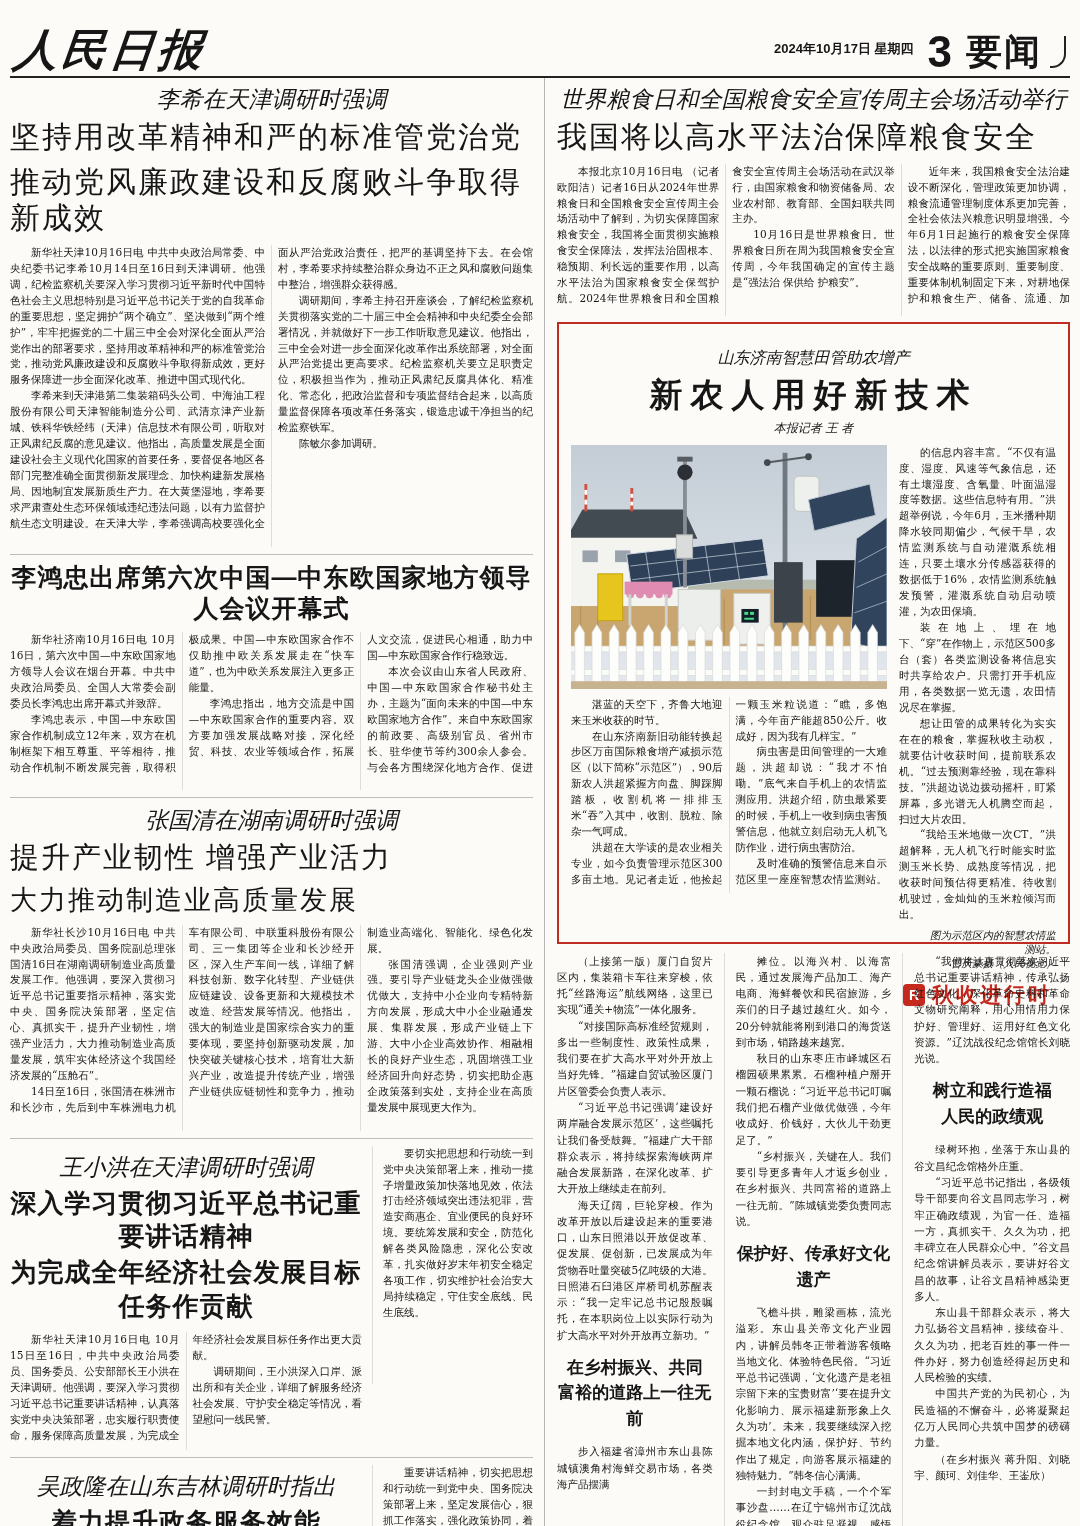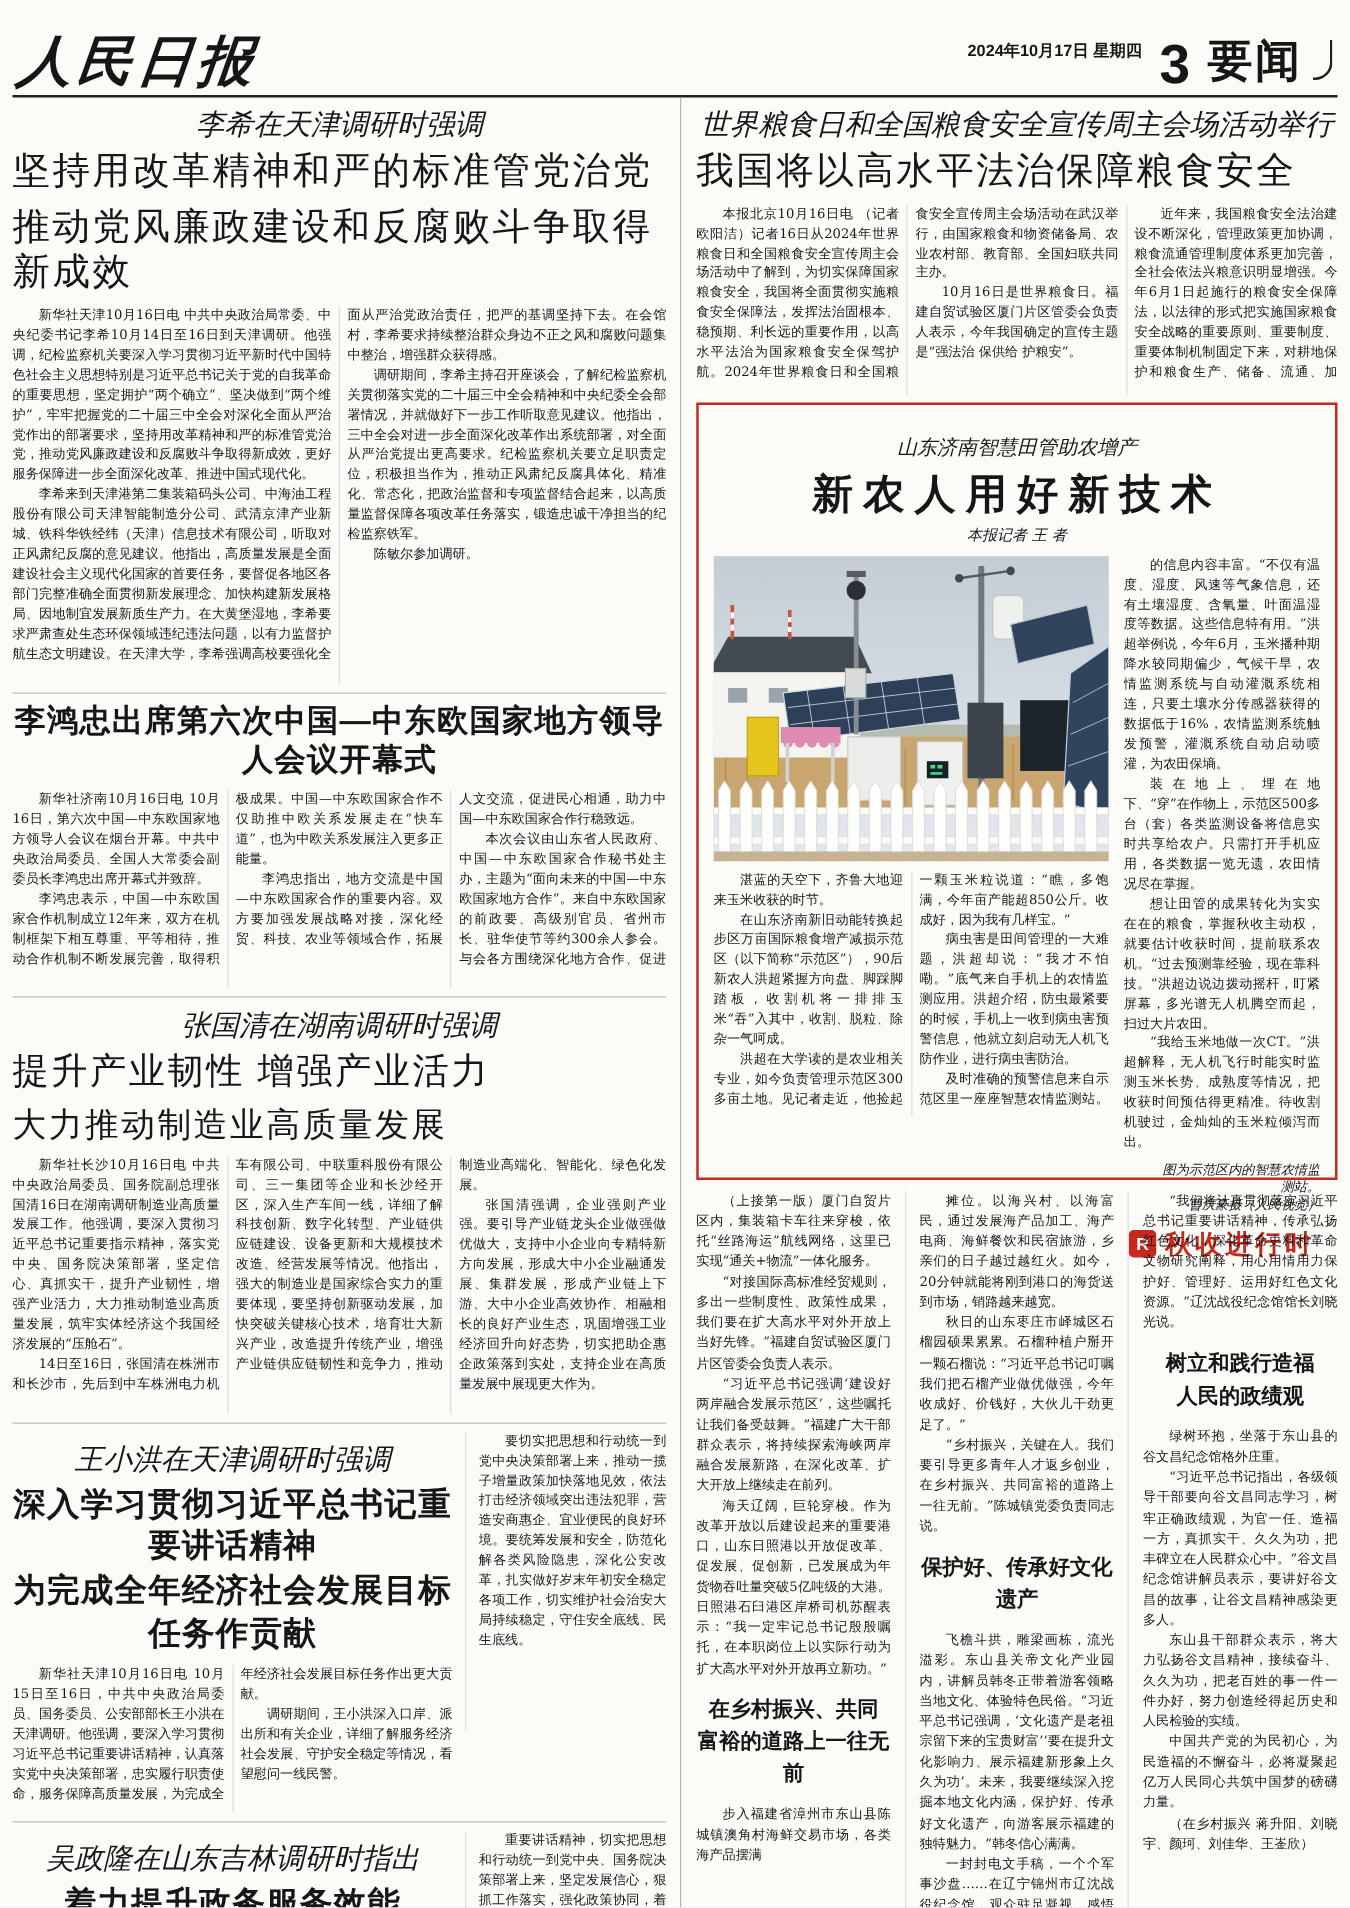--- a/index.html
+++ b/index.html
@@ -1,21 +1,21 @@
 <!DOCTYPE html>
 <html><head>
 <meta charset="utf-8">
 <style>
   html,body{margin:0;padding:0;background:#e8e8e8;}
   .page{position:relative;width:1080px;height:1526px;margin:0 auto;background:#fcfbf8;color:#161616;
         font-family:"DejaVu Serif","Liberation Serif",serif;overflow:hidden;box-sizing:border-box;padding:0 10px;}
   
   .hdr{display:flex;align-items:flex-end;justify-content:space-between;height:66px;border-bottom:2px solid #222;padding:6px 4px 4px;}
   .masthead{font-size:44px;font-weight:900;font-style:italic;letter-spacing:4px;line-height:1;transform:skewX(-6deg);}
-  .hdr-right{display:flex;align-items:flex-start;gap:14px;margin-left:47px;}
+  .hdr-right{display:flex;align-items:center;gap:14px;margin-left:47px;}
   .dateline{font-size:13px;font-weight:700;padding-bottom:6px;font-family:"Liberation Sans",sans-serif;}
   .pageno{font-size:44px;font-weight:600;line-height:.9;font-family:"Liberation Sans",sans-serif;}
   .secname{font-size:36px;font-weight:900;line-height:.95;font-family:"Liberation Sans",sans-serif;letter-spacing:2px;}
   .hook{width:14px;height:30px;border-right:2px solid #222;border-bottom:2px solid #222;border-radius:0 0 14px 0;margin-left:-6px;}
   
   .content{display:flex;}
   .half-l{width:536px;padding-right:11px;}
   .half-r{width:513px;border-left:1px solid #b5b5b5;padding-left:12px;}
   .hr{border:0;border-top:1px solid #bdbdbd;margin:7px 0;}
   
@@ -141,21 +141,21 @@
 
     </div>
 
     <div class="half-r">
 
       <div>
         <div class="kicker">世界粮食日和全国粮食安全宣传周主会场活动举行</div>
         <div class="h-xl" style="font-size:30px">我国将以高水平法治保障粮食安全</div>
         <div class="body c3" style="height:152px">
             <p class="para">本报北京10月16日电 （记者欧阳洁）记者16日从2024年世界粮食日和全国粮食安全宣传周主会场活动中了解到，为切实保障国家粮食安全，我国将全面贯彻实施粮食安全保障法，发挥法治固根本、稳预期、利长远的重要作用，以高水平法治为国家粮食安全保驾护航。2024年世界粮食日和全国粮食安全宣传周主会场活动在武汉举行，由国家粮食和物资储备局、农业农村部、教育部、全国妇联共同主办。</p>
-            <p class="para">10月16日是世界粮食日。福建自贸试验区厦门片区管委会负责人表示，今年我国确定的宣传主题是“强法治  保供给  护粮安”。</p>
+            <p class="para">10月16日是世界粮食日。世界粮食日所在周为我国粮食安全宣传周，今年我国确定的宣传主题是“强法治  保供给  护粮安”。</p>
             <p class="para">近年来，我国粮食安全法治建设不断深化，管理政策更加协调，粮食流通管理制度体系更加完善，全社会依法兴粮意识明显增强。今年6月1日起施行的粮食安全保障法，以法律的形式把实施国家粮食安全战略的重要原则、重要制度、重要体制机制固定下来，对耕地保护和粮食生产、储备、流通、加工、应急、节约作出了规定，为全方位夯实粮食安全根基提供了法律支撑。</p>
           </div>
       </div>
 
       <div class="redbox">
         <div class="rb-kicker">山东济南智慧田管助农增产</div>
         <div class="rb-head">新农人用好新技术</div>
         <div class="rb-byline">本报记者  王  者</div>
         <div class="rb-row">
           <div class="rb-left">
@@ -290,21 +290,21 @@
             <p class="para">海天辽阔，巨轮穿梭。作为改革开放以后建设起来的重要港口，山东日照港以开放促改革、促发展、促创新，已发展成为年货物吞吐量突破5亿吨级的大港。日照港石臼港区岸桥司机苏醒表示：“我一定牢记总书记殷殷嘱托，在本职岗位上以实际行动为扩大高水平对外开放再立新功。”</p>
             <p class="subhead" style="white-space: pre-line;">在乡村振兴、共同
 富裕的道路上一往无前</p>
             <p class="para">步入福建省漳州市东山县陈城镇澳角村海鲜交易市场，各类海产品摆满</p>
           </div>
         <div class="fcol">
             <p class="para">摊位。以海兴村、以海富民，通过发展海产品加工、海产电商、海鲜餐饮和民宿旅游，乡亲们的日子越过越红火。如今，20分钟就能将刚到港口的海货送到市场，销路越来越宽。</p>
             <p class="para">秋日的山东枣庄市峄城区石榴园硕果累累。石榴种植户掰开一颗石榴说：“习近平总书记叮嘱我们把石榴产业做优做强，今年收成好、价钱好，大伙儿干劲更足了。”</p>
             <p class="para">“乡村振兴，关键在人。我们要引导更多青年人才返乡创业，在乡村振兴、共同富裕的道路上一往无前。”陈城镇党委负责同志说。</p>
             <p class="subhead" style="white-space: pre-line;">保护好、传承好文化遗产</p>
-            <p class="para">飞檐斗拱，雕梁画栋，流光溢彩。东山县关帝文化产业园内，讲解员韩冬正带着游客领略当地文化、体验特色民俗。“习近平总书记强调，‘文化遗产是老祖宗留下来的宝贵财富’‘要在提升文化影响力、展示福建新形象上久久为功’。未来，我要继续深入挖掘本地文化内涵，保护好、传承好文化遗产，向游客展示福建的独特魅力。”韩冬信心满满。</p>
+            <p class="para">飞檐斗拱，雕梁画栋，流光溢彩。东山县关帝文化产业园内，讲解员韩冬正带着游客领略当地文化、体验特色民俗。“习近平总书记强调，‘文化遗产是老祖宗留下来的宝贵财富’‘要在提升文化影响力、展示福建新形象上久久为功’。未来，我要继续深入挖掘本地文化内涵，保护好、节约作出了规定，向游客展示福建的独特魅力。”韩冬信心满满。</p>
             <p class="para">一封封电文手稿，一个个军事沙盘……在辽宁锦州市辽沈战役纪念馆，观众驻足凝视，感悟革命历史、缅怀革命先烈。</p>
           </div>
         <div class="fcol">
             <p class="para">“我们将认真贯彻落实习近平总书记重要讲话精神，传承弘扬红色文化，深化革命史料和革命文物研究阐释，用心用情用力保护好、管理好、运用好红色文化资源。”辽沈战役纪念馆馆长刘晓光说。</p>
             <p class="subhead" style="white-space: pre-line;">树立和践行造福
 人民的政绩观</p>
             <p class="para">绿树环抱，坐落于东山县的谷文昌纪念馆格外庄重。</p>
             <p class="para">“习近平总书记指出，各级领导干部要向谷文昌同志学习，树牢正确政绩观，为官一任、造福一方，真抓实干、久久为功，把丰碑立在人民群众心中。”谷文昌纪念馆讲解员表示，要讲好谷文昌的故事，让谷文昌精神感染更多人。</p>
             <p class="para">东山县干部群众表示，将大力弘扬谷文昌精神，接续奋斗、久久为功，把老百姓的事一件一件办好，努力创造经得起历史和人民检验的实绩。</p>
             <p class="para">中国共产党的为民初心，为民造福的不懈奋斗，必将凝聚起亿万人民同心共筑中国梦的磅礴力量。</p>

